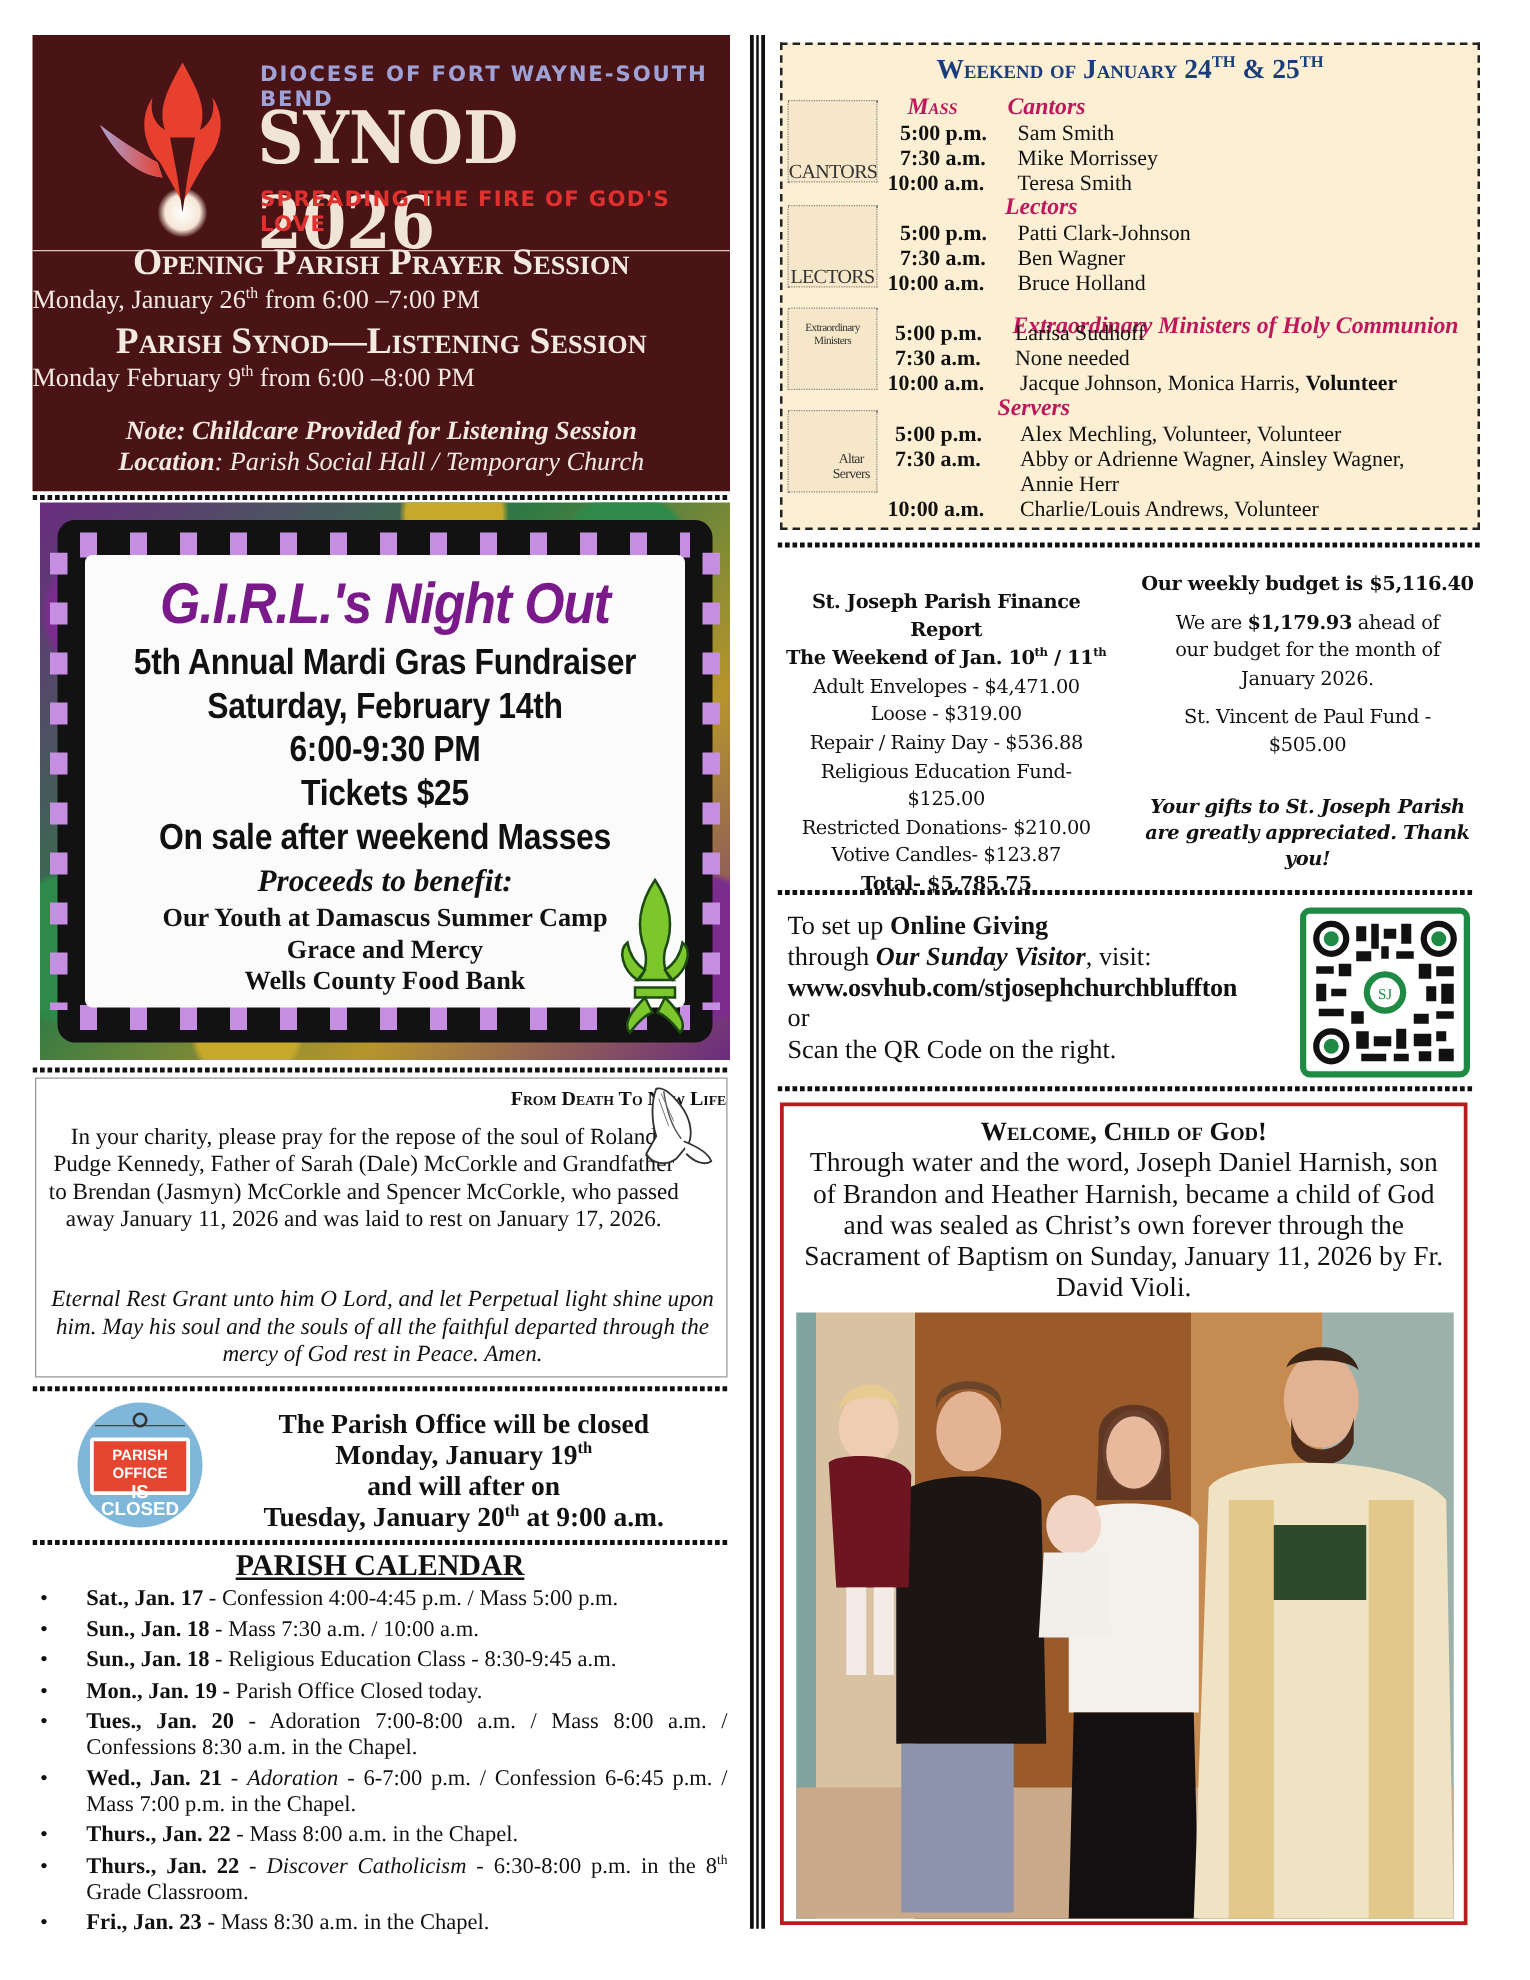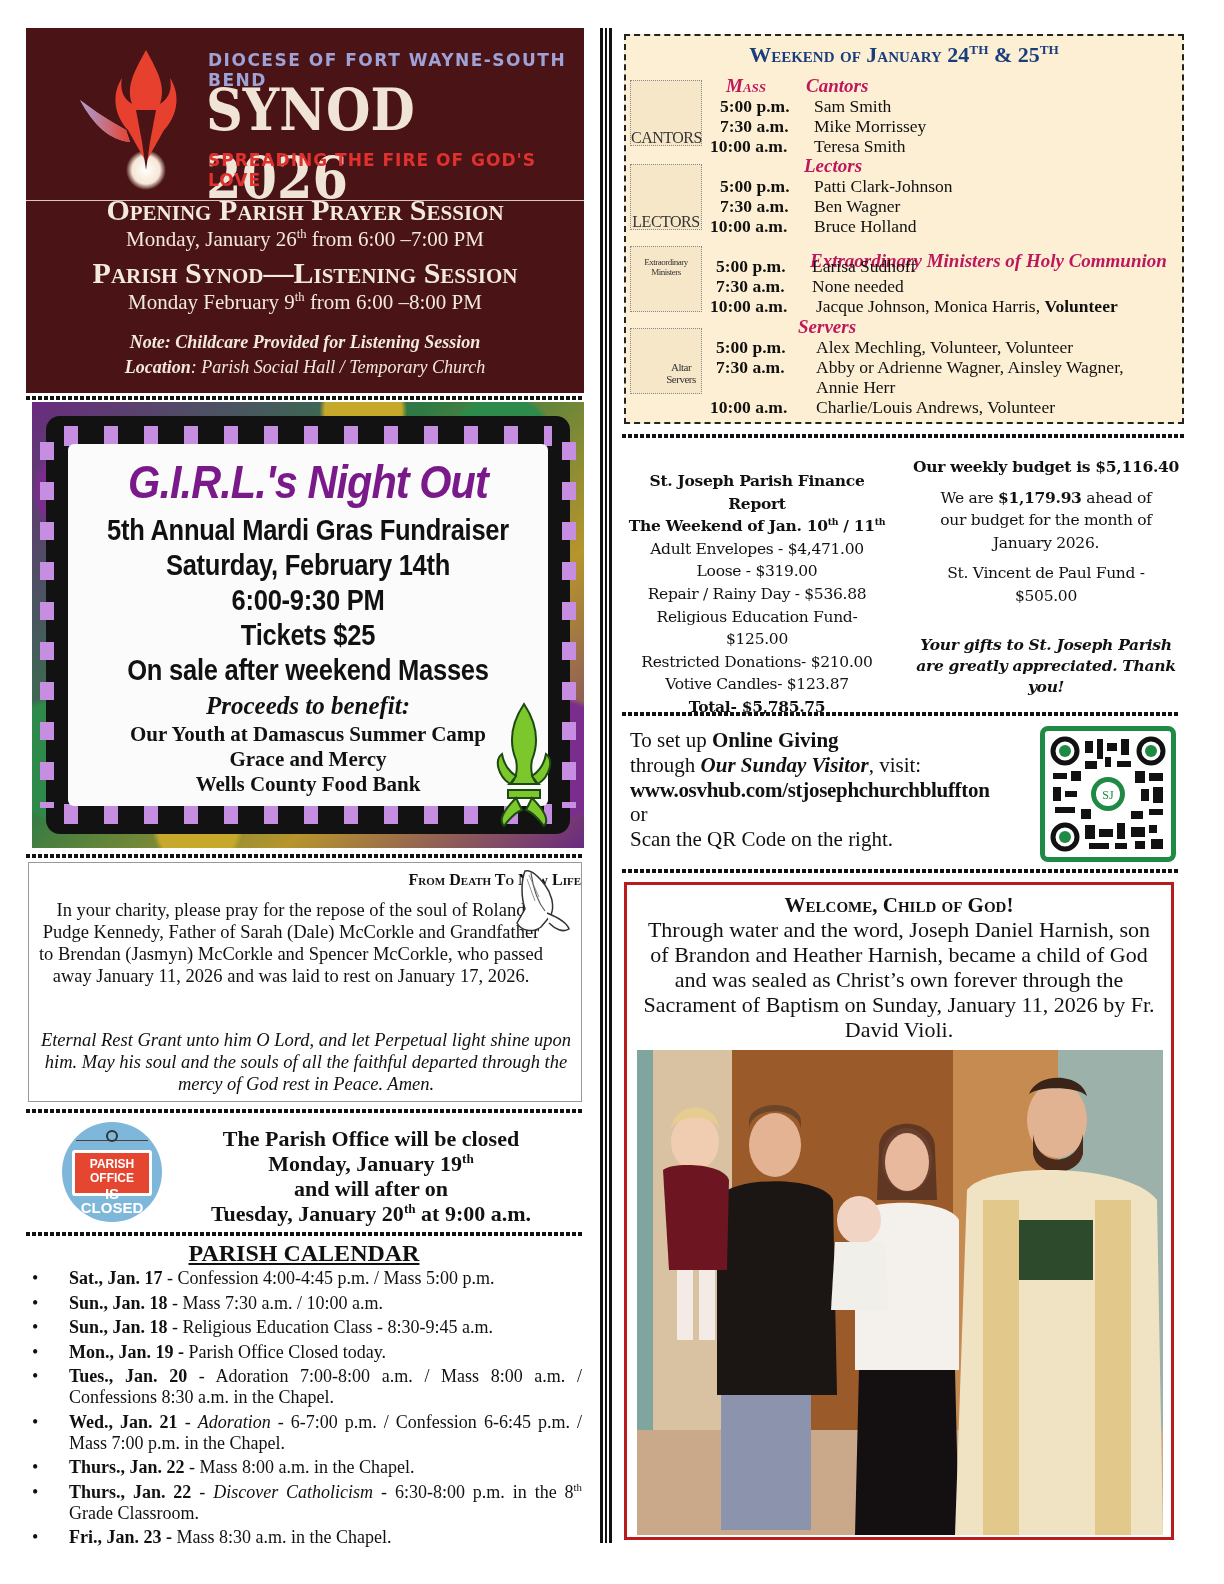--- a/index.html
+++ b/index.html
@@ -15,22 +15,22 @@
   .divider::after { content: ""; position: absolute; left: 2px; top: 0; width: 2px; height: 100%; background: #111; }
 
   
   .synod { left: 26px; top: 28px; width: 558px; height: 365px; background: #4a1417; color: #f2e9df; }
   .synod .logo { position: absolute; left: 50px; top: 14px; width: 140px; height: 155px; }
   .synod .dioc { position: absolute; left: 182px; top: 22px; font-family: "DejaVu Sans", sans-serif; font-size: 17px; letter-spacing: 1.5px; color: #9fa2d6; font-weight: bold; }
   .synod .big { position: absolute; left: 180px; top: 48px; font-family: "DejaVu Serif", serif; font-weight: bold; font-size: 58px; color: #efe4d6; letter-spacing: 0px; transform: scaleX(0.88); transform-origin: left; }
   .synod .tag { position: absolute; left: 182px; top: 122px; font-family: "DejaVu Sans", sans-serif; font-size: 17px; font-weight: bold; color: #e0312f; letter-spacing: 1px; }
   .synod .rule { position: absolute; left: 0; top: 172px; width: 100%; height: 1px; background: #d9c9bc; }
   .synod .h1 { position: absolute; left: 0; width: 100%; text-align: center; font-weight: bold; font-variant: small-caps; font-size: 30px; }
-  .synod .sub { position: absolute; left: 0; width: 100%; text-align: center; font-size: 21px; }
-  .synod .note { position: absolute; left: 0; width: 100%; text-align: center; font-style: italic; font-size: 18px; }
+  .synod .sub { position: absolute; left: 0; width: 100%; font-size: 21px; }
+  .synod .note { position: absolute; left: 0; width: 100%; text-align: center; font-style: italic; font-size: 21px; }
 
   
   .mardi { left: 32px; top: 402px; width: 552px; height: 446px;
     background:
       radial-gradient(circle at 10% 20%, #7b2d8e 0 8%, transparent 9%),
       radial-gradient(circle at 30% 95%, #c6a82a 0 7%, transparent 8%),
       radial-gradient(circle at 85% 10%, #2d8a4b 0 8%, transparent 9%),
       radial-gradient(circle at 95% 80%, #7b2d8e 0 9%, transparent 10%),
       radial-gradient(circle at 5% 80%, #2d8a4b 0 9%, transparent 10%),
       radial-gradient(circle at 60% 2%, #c6a82a 0 7%, transparent 8%),

